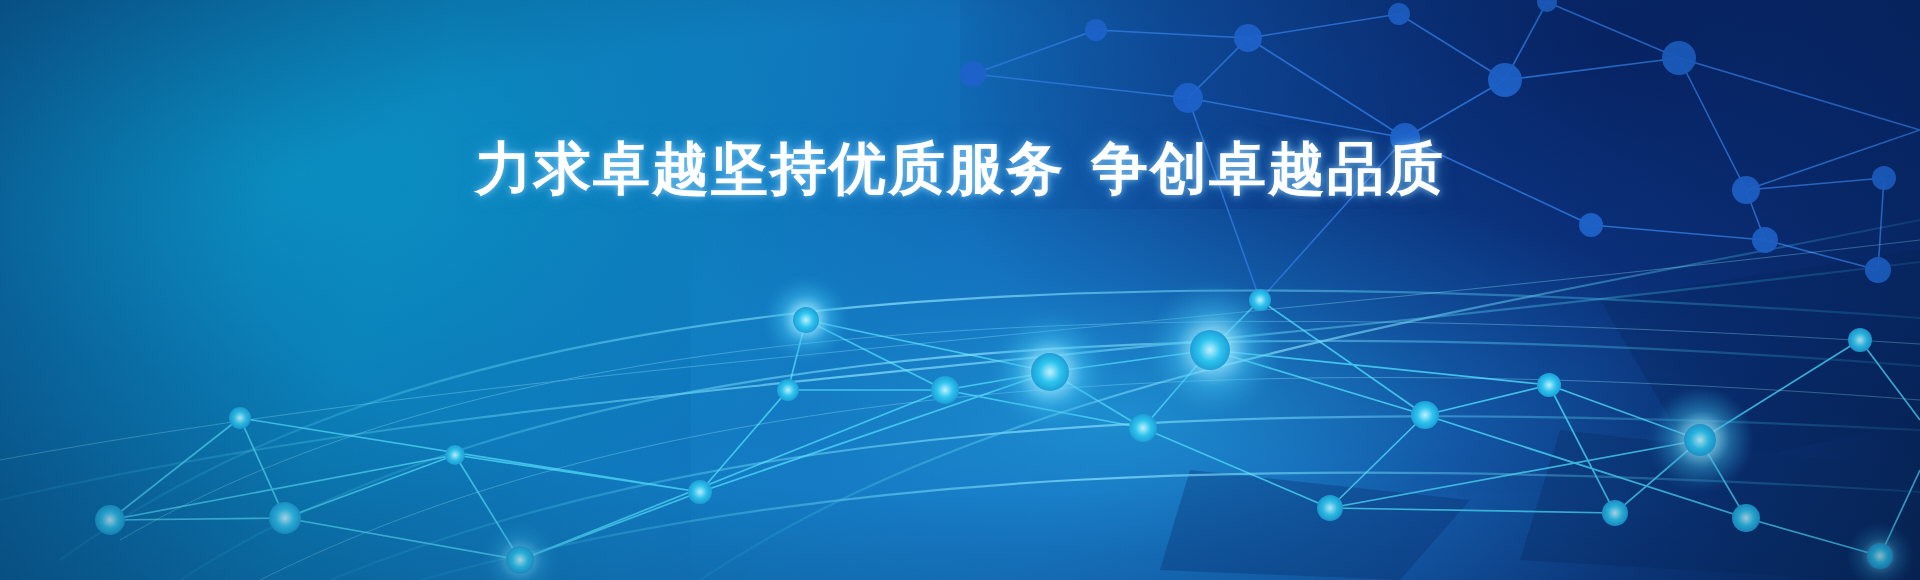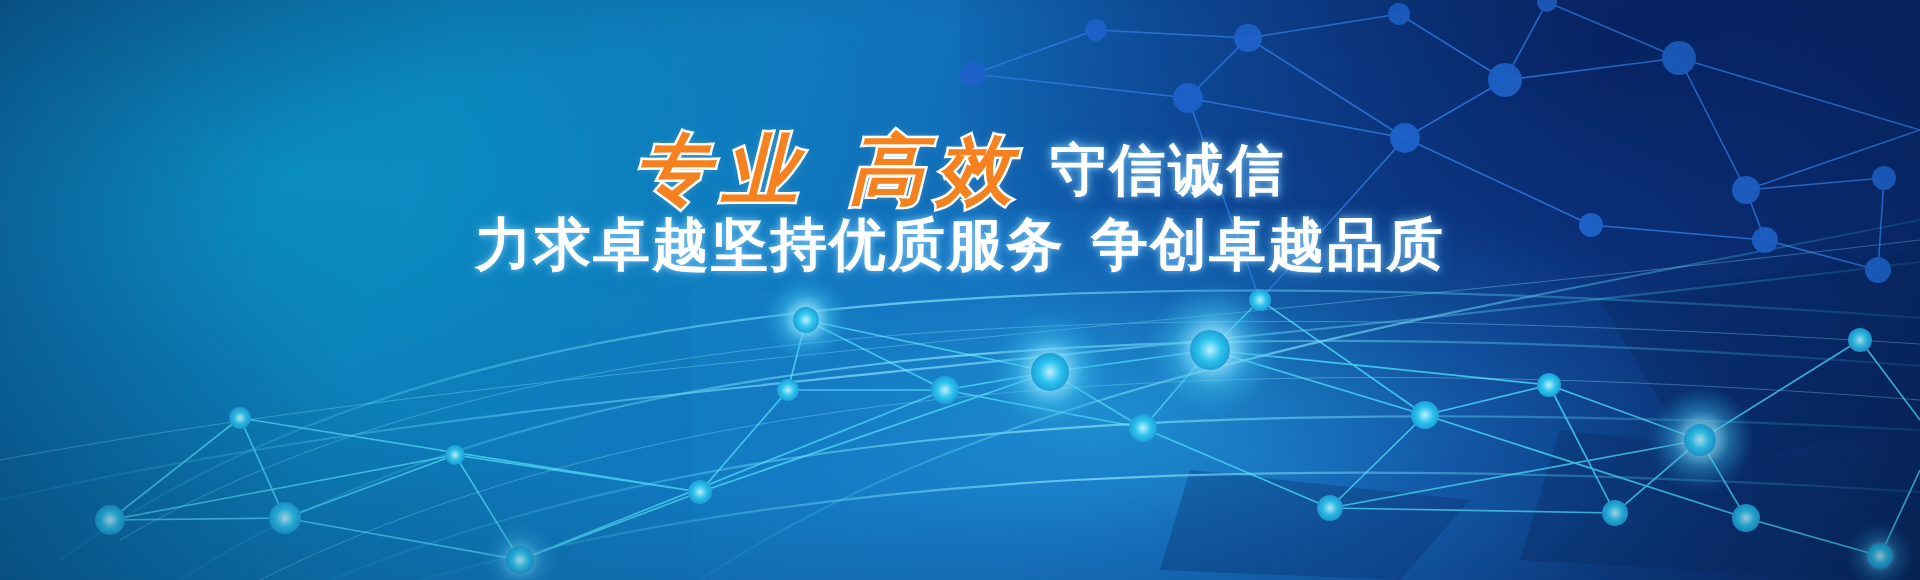--- a/index.html
+++ b/index.html
@@ -166,21 +166,18 @@
         <circle cx="1746" cy="518" r="14" fill="url(#gNode)" opacity="1"></circle>
         <circle cx="1860" cy="340" r="12" fill="url(#gNode)" opacity="1"></circle>
         <circle cx="1880" cy="556" r="13" fill="url(#gNode)" opacity="1"></circle>
         <circle cx="1260" cy="300" r="11" fill="url(#gNode)" opacity="1"></circle>
       </g>
   </svg>
 
   <div class="bg-vignette"></div>
 
   <div class="copy">
-    <span class="line1">
-      <span class="l1-orange">专业 高效</span><span class="l1-white">守信诚信</span>
-    </span>
     <span class="line2">
       <span>力求卓越坚持优质服务</span><span class="gap"></span><span>争创卓越品质</span>
     </span>
   </div>
 
 </div>
 
 </body></html>

